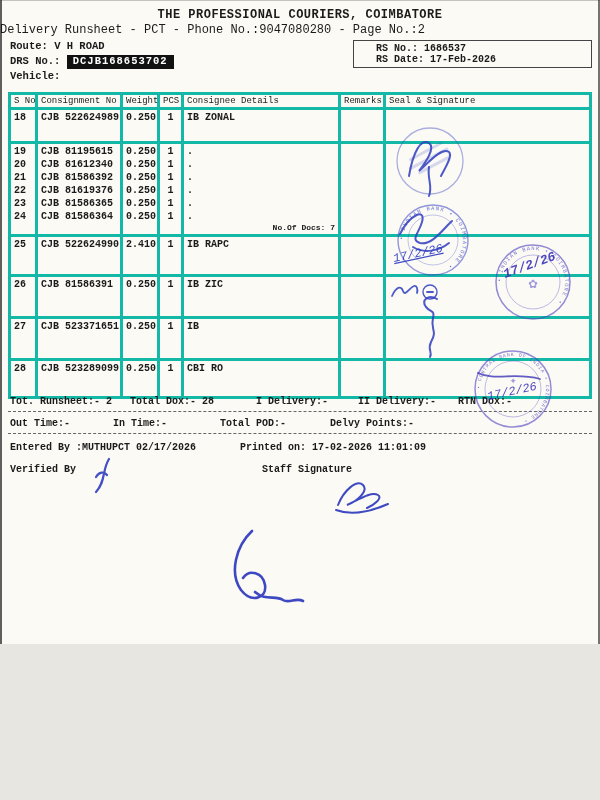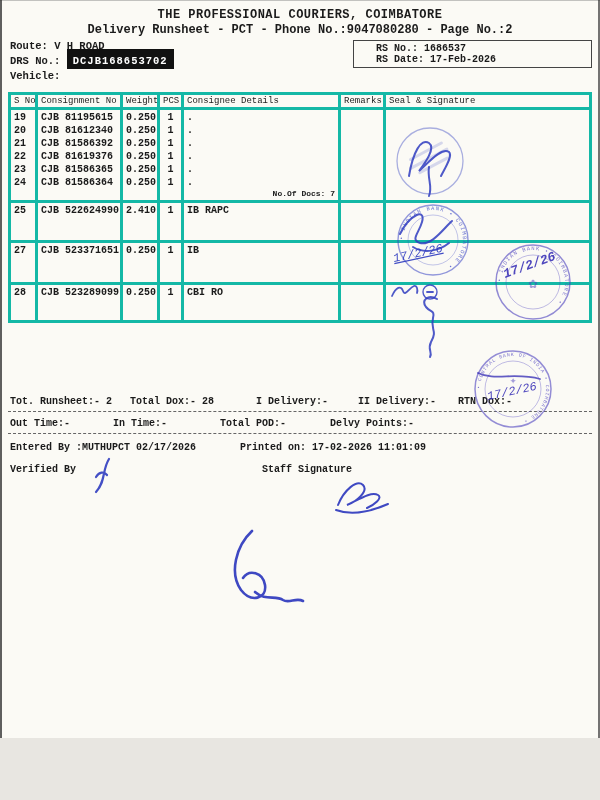--- a/index.html
+++ b/index.html
@@ -1,29 +1,29 @@
 <!DOCTYPE html>
 <html><head>
 <meta charset="utf-8">
 <style>
   * { margin:0; padding:0; box-sizing:border-box; }
   html,body { width:600px; height:800px; }
   body { background:#e8e6e1; font-family:"Liberation Mono", monospace; }
-  .page { position:relative; width:600px; height:738px; background:#fbfaf5; overflow:hidden; color:#1b1b1b; }
+  .page { position:relative; width:600px; height:644px; background:#fbfaf5; overflow:hidden; color:#1b1b1b; }
 
   .edge-left  { position:absolute; left:0; top:0; width:2px; height:800px; background:#2b2b2b; opacity:.75; }
   .edge-right { position:absolute; right:0; top:0; width:2px; height:800px; background:#2b2b2b; opacity:.65; }
   .edge-top   { position:absolute; left:0; top:0; width:100%; height:1px; background:#8a8a8a; opacity:.5; }
 
   .title    { position:absolute; top:8px;  left:0; width:100%; text-align:center; font-size:12px; font-weight:bold; letter-spacing:.5px; }
-  .subtitle { position:absolute; top:23px; left:0; width:100%; text-align:center; font-size:12px; font-weight:bold; }
+  .subtitle { position:absolute; top:23px; left:0; width:100%; text-align:left; font-size:12px; font-weight:normal; }
 
   .info-left { position:absolute; left:10px; top:40px; font-size:10.5px; font-weight:bold; }
   .info-line { height:13px; line-height:13px; margin-bottom:1px; white-space:nowrap; }
-  .drs-black { background:#111; color:#fff; padding:6px 6px 2px; font-size:10.5px; letter-spacing:1px; }
+  .drs-black { background:#111; color:#fff; padding:0 6px 2px; font-size:10.5px; letter-spacing:1px; }
 
   .rs-box { position:absolute; left:353px; top:40px; width:239px; height:28px; border:1px solid #444;
             font-size:10px; font-weight:bold; padding:2px 22px; }
   .rs-box div { height:11px; line-height:11px; white-space:nowrap; }
 
   table.runsheet { position:absolute; left:8px; top:92px; width:584px; border-collapse:collapse; table-layout:fixed; }
   table.runsheet th, table.runsheet td { border:3px solid #14b8a6; vertical-align:top; padding:1px 3px; overflow:hidden; }
   table.runsheet th { font-size:9px; font-weight:normal; text-align:left; height:13px; white-space:nowrap; }
   table.runsheet td { font-size:10px; font-weight:bold; }
   table.runsheet td div { height:13px; line-height:13px; white-space:nowrap; }
@@ -90,20 +90,39 @@
         <th>S No</th>
         <th>Consignment No</th>
         <th>Weight</th>
         <th>PCS</th>
         <th>Consignee Details</th>
         <th>Remarks</th>
         <th>Seal &amp; Signature</th>
       </tr>
     </thead>
     <tbody id="runsheet-body">
+        <tr style="height: 34px;">
+          <td class="c-sno">
+            <div>18</div>
+          </td>
+          <td class="c-cn">
+            <div>CJB 522624989</div>
+          </td>
+          <td class="c-wt">
+            <div>0.250</div>
+          </td>
+          <td class="c-pcs">
+            <div>1</div>
+          </td>
+          <td class="c-cons">
+            <div>IB ZONAL</div>
+          </td>
+          <td class="c-rem"></td>
+          <td class="c-seal"></td>
+        </tr>
         <tr style="height: 88px; padding-left: 48px;">
           <td class="c-sno">
             <div>19</div>
             <div>20</div>
             <div>21</div>
             <div>22</div>
             <div>23</div>
             <div>24</div>
           </td>
           <td class="c-cn">
@@ -150,20 +169,39 @@
             <div>CJB 522624990</div>
           </td>
           <td class="c-wt">
             <div>2.410</div>
           </td>
           <td class="c-pcs">
             <div>1</div>
           </td>
           <td class="c-cons">
             <div>IB RAPC</div>
+          </td>
+          <td class="c-rem"></td>
+          <td class="c-seal"></td>
+        </tr>
+        <tr style="height: 42px;">
+          <td class="c-sno">
+            <div>26</div>
+          </td>
+          <td class="c-cn">
+            <div>CJB 81586391</div>
+          </td>
+          <td class="c-wt">
+            <div>0.250</div>
+          </td>
+          <td class="c-pcs">
+            <div>1</div>
+          </td>
+          <td class="c-cons">
+            <div>IB ZIC</div>
           </td>
           <td class="c-rem"></td>
           <td class="c-seal"></td>
         </tr>
         <tr style="height: 42px;">
           <td class="c-sno">
             <div>27</div>
           </td>
           <td class="c-cn">
             <div>CJB 523371651</div>

